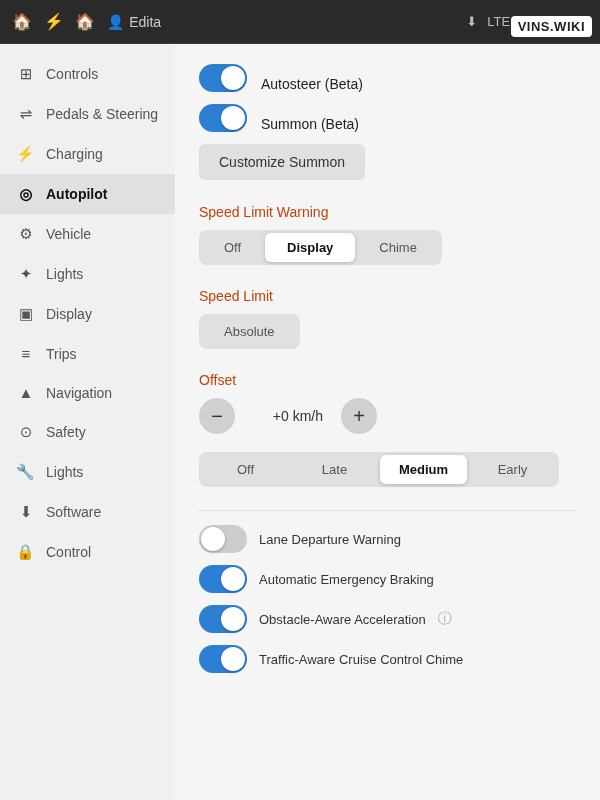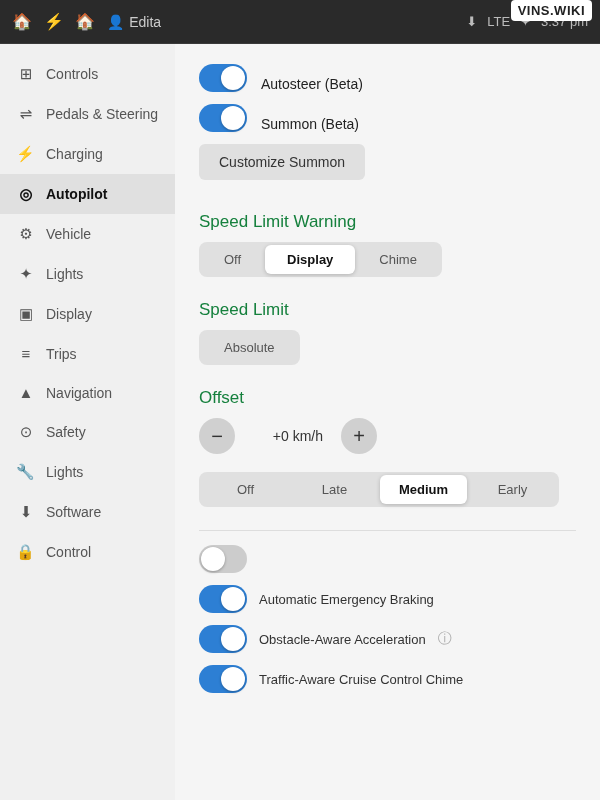--- a/index.html
+++ b/index.html
@@ -134,24 +134,24 @@
       padding: 10px 20px;
       font-size: 14px;
       color: #333;
       cursor: pointer;
       margin-bottom: 20px;
       display: inline-block;
     }
 
     
     .section-title {
-      font-size: 17px;
-      color: #15803d;
+      font-size: 14px;
+      color: #c2410c;
       margin-bottom: 10px;
-      margin-top: 12px;
+      margin-top: 4px;
     }
 
     
     .segmented {
       display: flex;
       background: #e0e0e0;
       border-radius: 8px;
       padding: 3px;
       margin-bottom: 23px;
       width: fit-content;
@@ -224,21 +224,21 @@
 
     .divider {
       height: 1px;
       background: #ddd;
       margin: 8px 0 14px;
     }
 
     
     .watermark {
       position: absolute;
-      top: 0;
+      top: 16px;
       right: 8px;
       background: white;
       color: #222;
       font-size: 13px;
       font-weight: 700;
       padding: 3px 7px;
       border-radius: 4px;
       z-index: 100;
       letter-spacing: 0.5px;
     }
@@ -374,20 +374,21 @@
       <div class="segment">Early</div>
     </div>
 
     <div class="divider"></div>
 
     
     <div class="feature-row">
       <div class="toggle off">
         <div class="toggle-knob"></div>
       </div>
+      <span class="feature-label">Lane Departure Warning</span>
     </div>
 
     
     <div class="feature-row">
       <div class="toggle on">
         <div class="toggle-knob"></div>
       </div>
       <span class="feature-label">Automatic Emergency Braking</span>
     </div>
 

